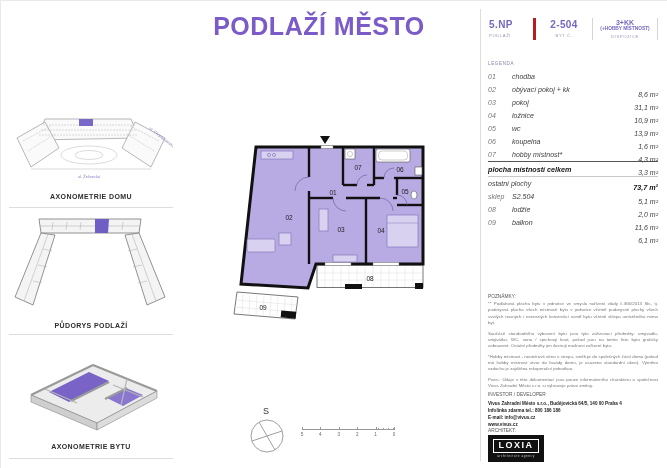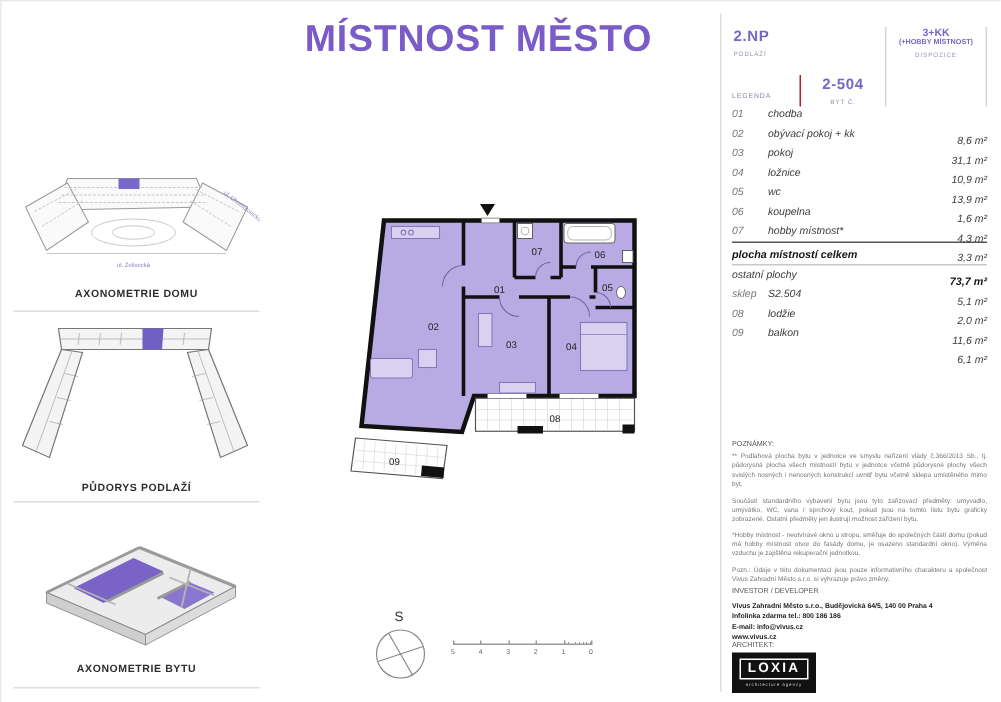--- a/index.html
+++ b/index.html
@@ -27,21 +27,21 @@
   .scalebar .tick{position:absolute;top:-3px;width:1px;height:3px;background:#999;}
   .scalebar .fine{position:absolute;top:-2px;left:80%;width:20%;height:2px;
                   background:repeating-linear-gradient(90deg,#999 0,#999 .5px,transparent .5px,transparent 2.5px);}
   .scalebar .num{position:absolute;top:2px;transform:translateX(-50%);font-size:4.6px;color:#666;}
 
   
   .rightpanel{position:absolute;left:487px;top:0;width:170px;height:468px;}
   .unitinfo{position:absolute;left:0;top:17px;width:170px;display:flex;align-items:stretch;}
   .ui-cell{padding:1px 4px;text-align:center;}
   .ui-cell.c1{width:40px;text-align:left;padding-left:1px;}
-  .ui-cell.c2{width:48px;border-left:1px solid #b91c1c;margin-top:32px;}
+  .ui-cell.c2{width:48px;border-left:3px solid #b91c1c;}
   .ui-cell.c3{flex:1;border-left:1px solid #d6d4e4;border-right:1px solid #d6d4e4;}
   .ui-val{font-size:10px;font-weight:bold;color:#7668c2;letter-spacing:0.4px;}
   .ui-val2a{font-size:7px;font-weight:bold;color:#7668c2;}
   .ui-val2b{font-size:4.8px;font-weight:bold;color:#7668c2;}
   .ui-lab{font-size:4.2px;color:#9a93b8;letter-spacing:0.6px;margin-top:3px;}
   .legenda-h{position:absolute;left:0;top:60px;font-size:4.6px;color:#8a86a8;letter-spacing:0.6px;}
   .ltable{position:absolute;left:0;top:69px;width:170px;}
   .lrow{display:flex;align-items:center;height:13px;font-size:7px;color:#3d3d3d;font-style:italic;}
   .lrow .lnum{width:24px;color:#777;}
   .lrow .llab{flex:1;}
@@ -136,21 +136,21 @@
           <line x1="36" y1="48" x2="68" y2="62"></line>
           <line x1="104" y1="44" x2="134" y2="56"></line>
           <line x1="118" y1="38" x2="112" y2="64"></line>
         </g>
       </g>
     </svg>
     <div class="fig-caption" style="top:442px;">AXONOMETRIE BYTU</div>
     <div class="hdiv" style="top:457px;"></div>
   </div>
 
-  <div class="main-title">MÍSTNOST MĚSTO</div>
+  <div class="main-title">PODLAŽÍ MĚSTO</div>
 
   <svg style="position:absolute;left:232px;top:134px;width:200px;height:192px;" viewBox="-4 -8 200 192">
 
     <polygon points="19,4 186,4 186,121 79,121 71,145 4,141" fill="#b8abe4" stroke="#111" stroke-width="3" stroke-linejoin="miter"></polygon>
 
     <g>
       <rect x="80" y="122.5" width="106" height="22" fill="#ffffff" stroke="#555" stroke-width="0.8"></rect>
       <g stroke="#dcdcdc" stroke-width="0.5">
         <line x1="88" y1="123" x2="88" y2="144"></line>
           <line x1="96" y1="123" x2="96" y2="144"></line>
@@ -275,21 +275,21 @@
     <span class="num" style="left:80%;">1</span>
     <span class="num" style="left:100%;">0</span>
   </div>
 
   <div class="vdivider"></div>
 
   <div class="rightpanel">
 
     <div class="unitinfo">
       <div class="ui-cell c1">
-        <div class="ui-val">2.NP</div>
+        <div class="ui-val">5.NP</div>
         <div class="ui-lab">PODLAŽÍ</div>
       </div>
       <div class="ui-cell c2">
         <div class="ui-val">2-504</div>
         <div class="ui-lab">BYT Č.</div>
       </div>
       <div class="ui-cell c3">
         <div class="ui-val2a">3+KK</div>
         <div class="ui-val2b">(+HOBBY MÍSTNOST)</div>
         <div class="ui-lab">DISPOZICE</div>

